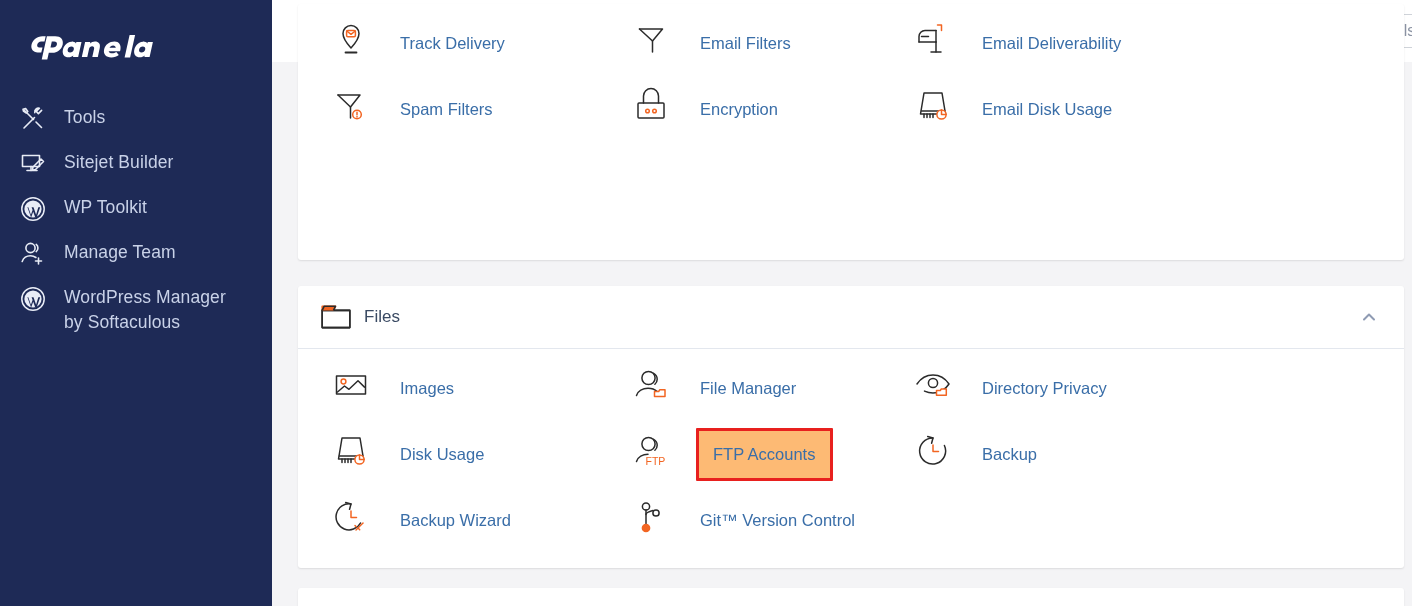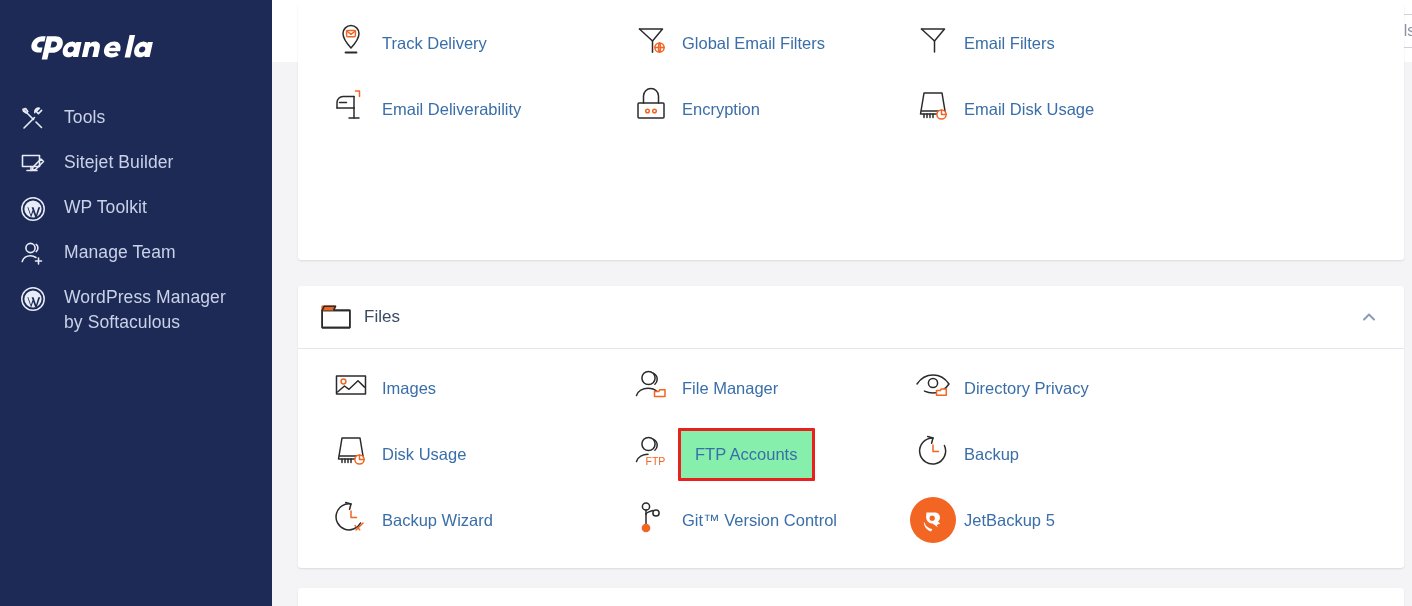--- a/index.html
+++ b/index.html
@@ -122,21 +122,21 @@
   }
 
   .grid {
     display: grid;
     grid-template-columns: 300px 282px 1fr;
     padding: 6px 0 8px 16px;
   }
   .tile {
     display: flex;
     align-items: center;
-    gap: 8px;
+    gap: 26px;
     height: 66px;
     padding-left: 14px;
     text-decoration: none;
     cursor: pointer;
   }
   .tile-ico {
     flex: 0 0 46px;
     width: 46px; height: 46px;
     display: flex; align-items: flex-start; justify-content: center;
   }
@@ -145,21 +145,21 @@
     font-size: 16.5px;
     line-height: 20px;
     white-space: nowrap;
   }
   .tile.is-empty { pointer-events: none; }
 
   
   .tile.annotated .tile-label {
     position: relative;
     border: 3px solid #e8201e;
-    background: #86efac;
+    background: #fdba74;
     padding: 13px 15px 14px 14px;
     margin-left: -4px;
     border-radius: 1px;
     z-index: 5;
   }
 
   .jet-logo {
     width: 46px; height: 46px; border-radius: 50%;
     background: #f26522;
     display: flex; align-items: center; justify-content: center;
@@ -269,32 +269,20 @@
             <svg width="40" height="40" viewBox="0 0 40 40" fill="none" stroke="#2b2b2b" stroke-width="1.5" stroke-linecap="round" stroke-linejoin="round">
               <path d="M20 5.5c-4.4 0-8 3.6-8 8 0 5.8 8 14.5 8 14.5s8-8.7 8-14.5c0-4.4-3.6-8-8-8z"></path>
               <rect x="15.6" y="10.4" width="8.8" height="6.4" rx="1.2" stroke="#f26522"></rect>
               <path d="M15.8 11l4.2 3.3 4.2-3.3" stroke="#f26522"></path>
               <path d="M14.5 32.5h11" stroke="#2b2b2b" stroke-width="1.8"></path>
             </svg>
           </span>
           <span class="tile-label">Track Delivery</span>
         </a>
 
-        <a class="tile">
-          <span class="tile-ico">
-            <svg width="40" height="40" viewBox="0 0 40 40" fill="none" stroke="#2b2b2b" stroke-width="1.5" stroke-linecap="round" stroke-linejoin="round">
-              <path d="M8.5 9h23L21.5 21v11"></path>
-              <path d="M8.5 9l13 12"></path>
-              <path d="M21.5 32v0"></path>
-              <circle cx="28.5" cy="27.5" r="4.6" stroke="#f26522"></circle>
-              <path d="M23.9 27.5h9.2M28.5 22.9c1.4 1.5 1.4 7.7 0 9.2M28.5 22.9c-1.4 1.5-1.4 7.7 0 9.2" stroke="#f26522"></path>
-            </svg>
-          </span>
-          <span class="tile-label">Global Email Filters</span>
-        </a>
 
         <a class="tile">
           <span class="tile-ico">
             <svg width="40" height="40" viewBox="0 0 40 40" fill="none" stroke="#2b2b2b" stroke-width="1.5" stroke-linecap="round" stroke-linejoin="round">
               <path d="M8.5 9h23L21.5 21v11"></path>
               <path d="M8.5 9l13 12"></path>
             </svg>
           </span>
           <span class="tile-label">Email Filters</span>
         </a>
@@ -308,20 +296,31 @@
               <path d="M8.5 16.5h7"></path>
               <path d="M23 22v10"></path>
               <path d="M18 32h10"></path>
               <path d="M28.5 10.5V5h-4" stroke="#f26522"></path>
             </svg>
           </span>
           <span class="tile-label">Email Deliverability</span>
         </a>
 
 
+        <a class="tile">
+          <span class="tile-ico">
+            <svg width="40" height="40" viewBox="0 0 40 40" fill="none" stroke="#2b2b2b" stroke-width="1.5" stroke-linecap="round" stroke-linejoin="round">
+              <path d="M7 9h22L19.5 21v11"></path>
+              <path d="M7 9l12.5 12"></path>
+              <circle cx="26" cy="28.5" r="4.3" stroke="#f26522"></circle>
+              <path d="M26 26.2v2.6M26 30.6v.3" stroke="#f26522"></path>
+            </svg>
+          </span>
+          <span class="tile-label">Spam Filters</span>
+        </a>
 
         <a class="tile">
           <span class="tile-ico">
             <svg width="40" height="40" viewBox="0 0 40 40" fill="none" stroke="#2b2b2b" stroke-width="1.5" stroke-linecap="round" stroke-linejoin="round">
               <rect x="7" y="17" width="26" height="15" rx="1"></rect>
               <path d="M12.5 17v-7a7.5 7.5 0 0115 0v7"></path>
               <circle cx="16.5" cy="25" r="1.8" stroke="#f26522"></circle>
               <circle cx="23.5" cy="25" r="1.8" stroke="#f26522"></circle>
             </svg>
           </span>
@@ -456,32 +455,20 @@
               <circle cx="15" cy="9.5" r="3.6" fill="#ffffff"></circle>
               <circle cx="25" cy="16" r="3.1" fill="#ffffff"></circle>
               <path d="M15 13.1v15.4"></path>
               <path d="M15 17.5c0-2.4 4-3 7-4"></path>
               <circle cx="15" cy="31" r="3.6" fill="#f26522" stroke="#f26522"></circle>
             </svg>
           </span>
           <span class="tile-label">Git™ Version Control</span>
         </a>
 
-        <a class="tile">
-          <span class="tile-ico">
-            <span class="jet-logo">
-              <svg width="30" height="30" viewBox="0 0 30 30" fill="#ffffff">
-                <path d="M8.5 7.5h8.5c2.8 0 5 2.2 5 5 0 1.6-.8 3.1-2 4l2.2 2.1-3.5 1.3 1.1 2.3-5.3-3.6c-3.6-.2-6.4-3.1-6.4-6.7 0-1.6.2-3 .4-4.4z"></path>
-                <circle cx="14.2" cy="13.2" r="2.6" fill="#f26522"></circle>
-                <path d="M6.5 17.5c1 3.5 4 6 7.8 6.4l-1.2 2.6c-4-1.1-6.9-4.6-7.3-9h.7z"></path>
-              </svg>
-            </span>
-          </span>
-          <span class="tile-label">JetBackup 5</span>
-        </a>
 
       </div>
     </div>
 
     <div class="card" id="card-next"></div>
 
   </div>
 </div>
 
 </body></html>

